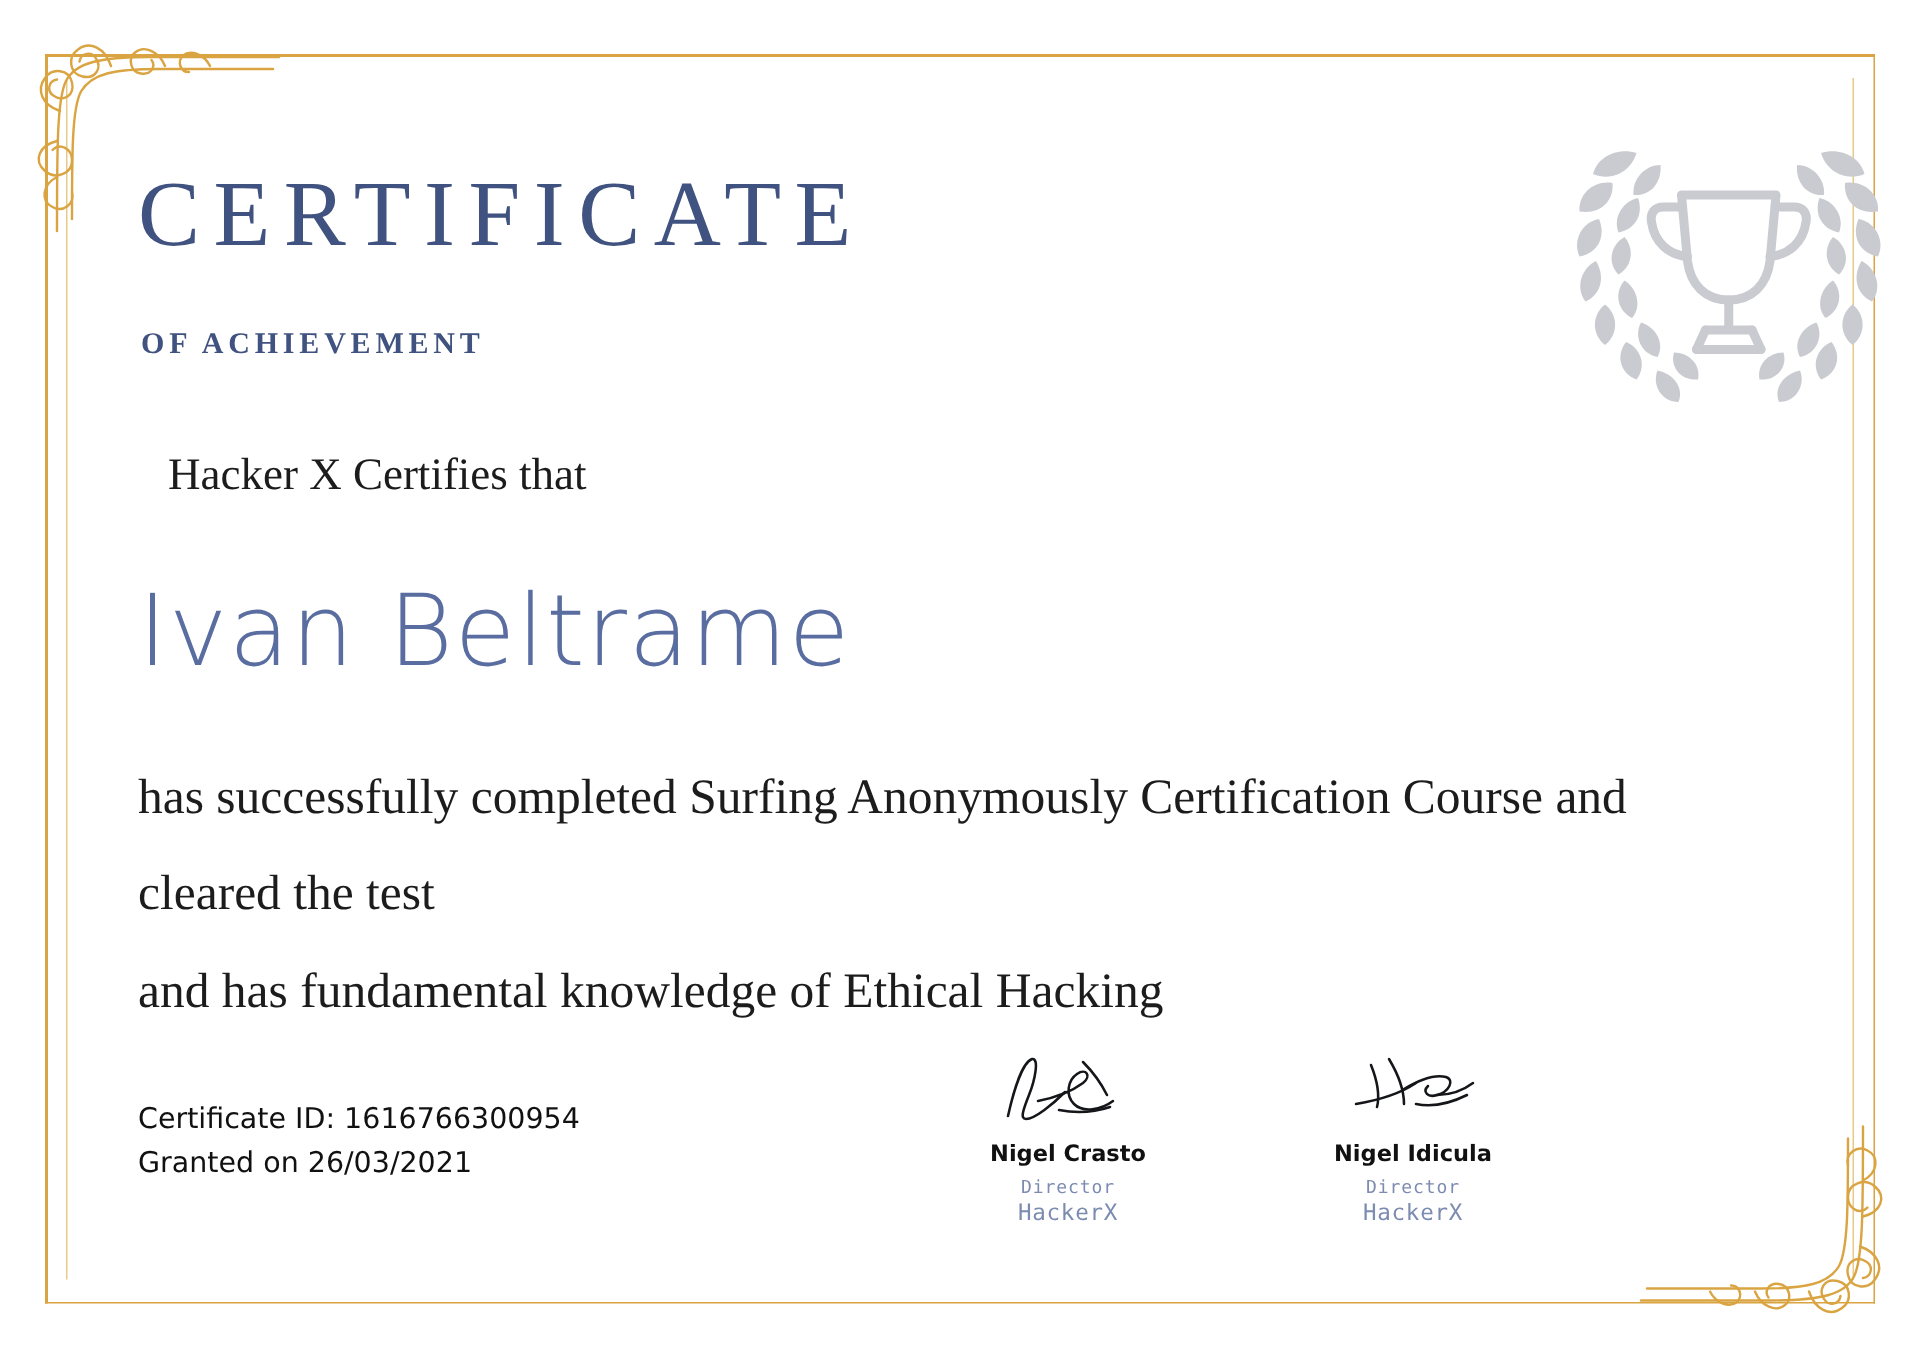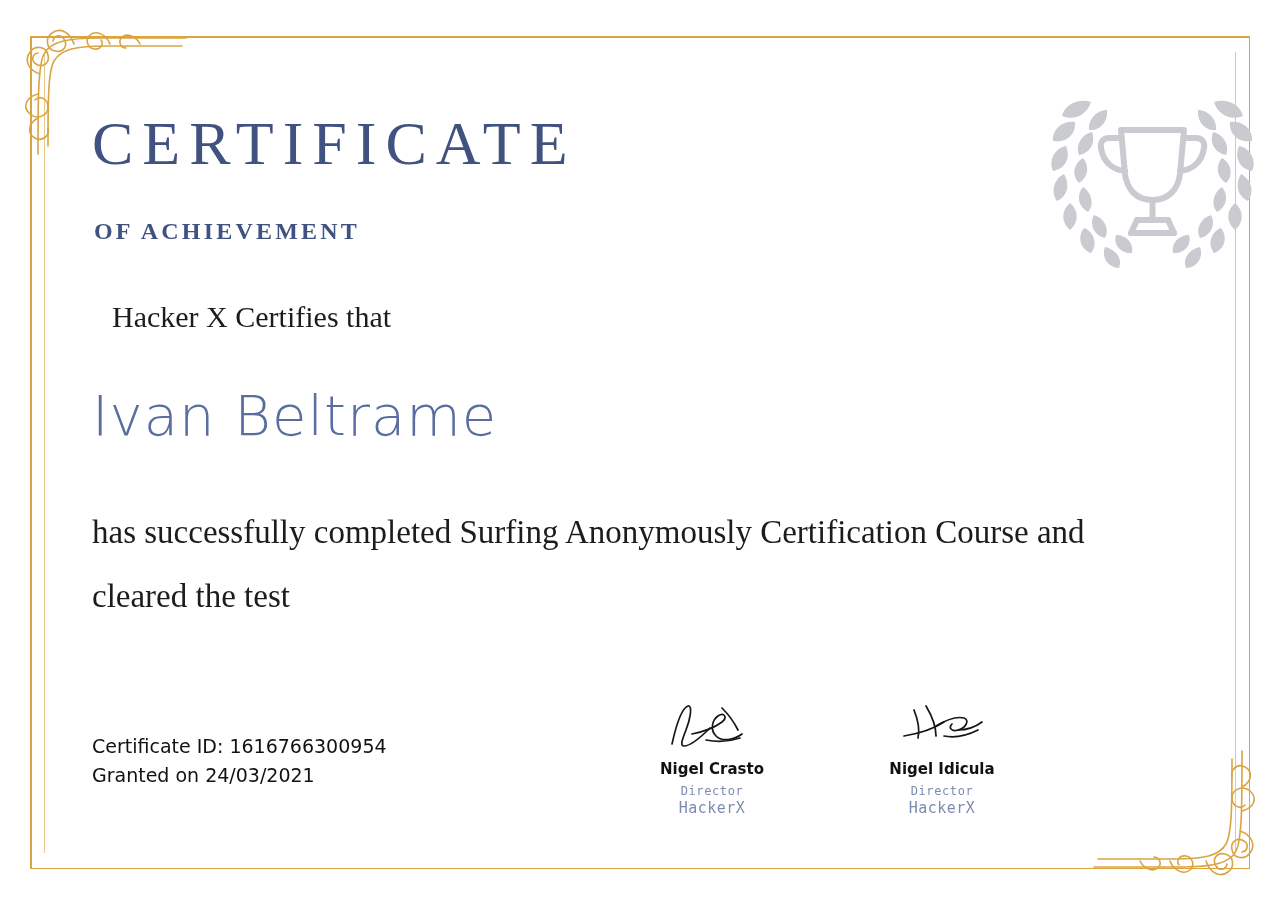--- a/index.html
+++ b/index.html
@@ -96,21 +96,21 @@
     color: #40527f;
     font-weight: 400;
     line-height: 1;
   }
 
   .subtitle {
     position: absolute;
     left: 2px;
     top: 218px;
     font-family: "Liberation Serif", serif;
-    font-size: 24px;
+    font-size: 20px;
     letter-spacing: 3.2px;
     color: #40527f;
     font-weight: 700;
   }
 
   .certifies {
     position: absolute;
     left: 0;
     top: 300px;
     font-family: "Liberation Serif", serif;
@@ -118,21 +118,21 @@
     color: #1c1c1c;
     font-weight: 400;
     margin-left: 20px;
   }
 
   .recipient {
     position: absolute;
     left: 0;
     top: 385px;
     font-family: "DejaVu Sans", sans-serif;
-    font-size: 56px;
+    font-size: 66px;
     color: #5a6da0;
     font-weight: 300;
     letter-spacing: 1px;
     line-height: 1.1;
   }
 
   .body-text {
     position: absolute;
     left: 0;
     top: 500px;
@@ -299,20 +299,21 @@
     <div class="title">CERTIFICATE</div>
 
     <div class="subtitle">OF ACHIEVEMENT</div>
 
     <div class="certifies">Hacker X Certifies that</div>
 
     <div class="recipient">Ivan Beltrame</div>
 
     <div class="body-text">
       <div>has successfully completed Surfing Anonymously Certification Course and cleared the test</div>
+      <div>and has fundamental knowledge of Ethical Hacking</div>
     </div>
 
     <div class="signatures">
 
       <div class="sig-block">
         <div class="sig-mark">
           <svg width="100" height="56" viewBox="0 0 100 56" fill="none" xmlns="http://www.w3.org/2000/svg">
             <g stroke="#15161a" stroke-width="1.7" fill="none" stroke-linecap="round">
               <path d="M10 48 C14 30 20 12 26 10 C31 9 28 24 24 34 C20 44 18 50 22 50 C28 50 40 40 48 32"></path>
               <path d="M30 38 C40 36 52 32 60 26 C66 21 62 16 56 20 C50 24 48 34 54 40 C60 46 72 44 80 38"></path>
@@ -341,17 +342,17 @@
         </div>
         <div class="sig-name">Nigel Idicula</div>
         <div class="sig-role">Director</div>
         <div class="sig-org">HackerX</div>
       </div>
 
     </div>
 
     <div class="meta">
       <div>Certificate ID: 1616766300954</div>
-      <div>Granted on 24/03/2021</div>
+      <div>Granted on 26/03/2021</div>
     </div>
 
   </div>
 </div>
 
 </body></html>

